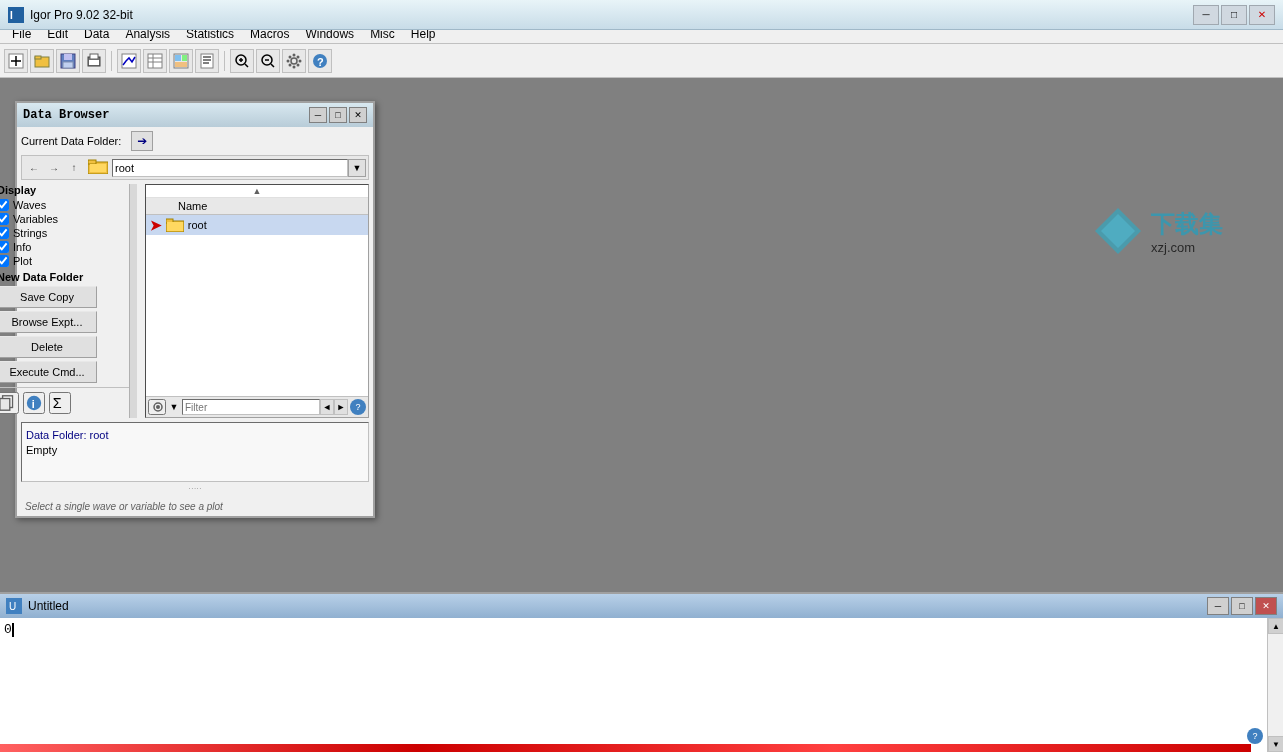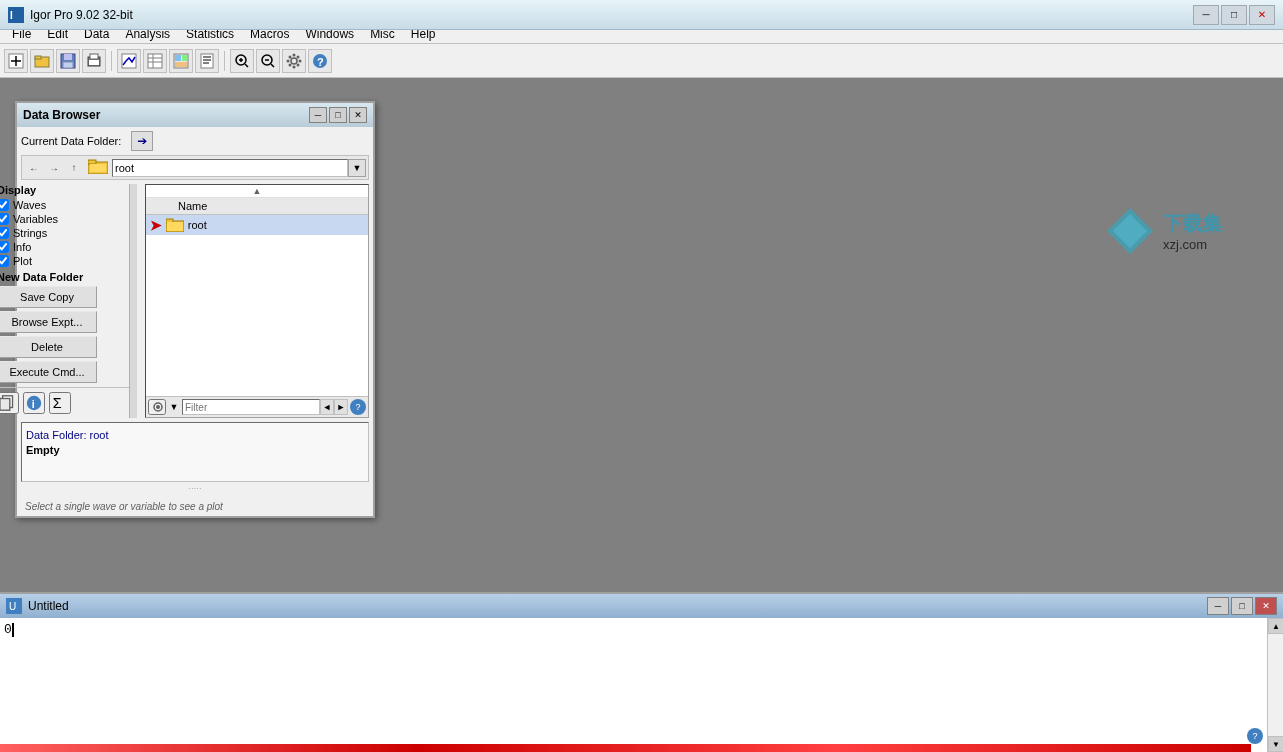--- a/index.html
+++ b/index.html
@@ -119,20 +119,21 @@
       height: 24px;
       display: flex;
       align-items: center;
       padding: 0 6px;
       justify-content: space-between;
     }
     .db-title-text {
       font-size: 12px;
       font-weight: bold;
       color: #000;
+      font-family: Liberation Mono, monospace;
     }
     .db-controls {
       display: flex;
       gap: 2px;
     }
     .db-ctrl-btn {
       width: 18px;
       height: 16px;
       background: #d0d0d0;
       border: 1px solid #808080;
@@ -362,21 +363,20 @@
       font-size: 14px;
     }
     .db-info-text {
       font-size: 11px;
       color: #000080;
       line-height: 1.5;
     }
     .db-info-subtext {
       font-size: 11px;
       color: #000;
-      font-weight: bold;
     }
 
     
     .db-lower-panel {
       background: #f8f8f8;
       border: 1px inset #c0c0c0;
       min-height: 60px;
       padding: 4px;
       margin-top: 4px;
     }
@@ -658,21 +658,21 @@
 
 <div class="main-area">
 
   <div class="watermark">
     <div class="watermark-logo">
       <svg class="watermark-diamond" width="50" height="50" viewBox="0 0 50 50">
         <polygon points="25,2 48,25 25,48 2,25" fill="#20b0d0" opacity="0.8"></polygon>
         <polygon points="25,8 42,25 25,42 8,25" fill="#40d0f0" opacity="0.6"></polygon>
       </svg>
       <div>
-        <div style="font-size:20px; color:#20a0c0; font-weight:bold;">下载集</div>
+        <div style="font-size:24px; color:#20a0c0; font-weight:bold;">下载集</div>
         <div style="font-size:13px; color:#000000;">xzj.com</div>
       </div>
     </div>
   </div>
 
   <div class="data-browser">
 
     <div class="db-title-bar">
       <span class="db-title-text">Data Browser</span>
       <div class="db-controls">

